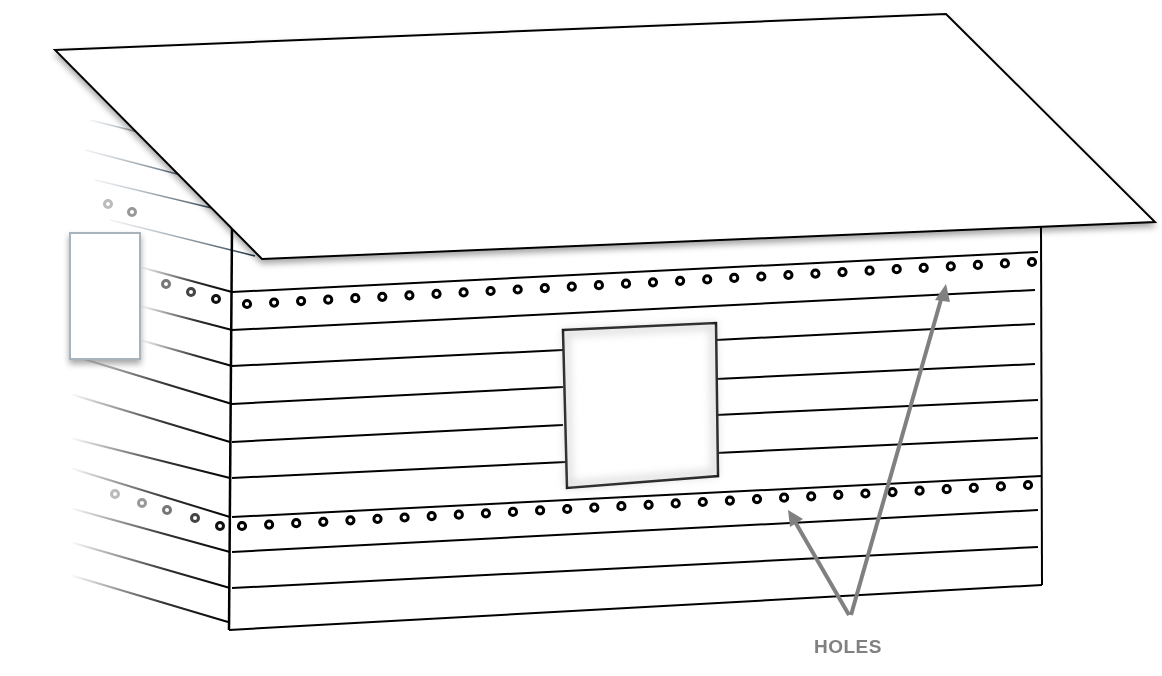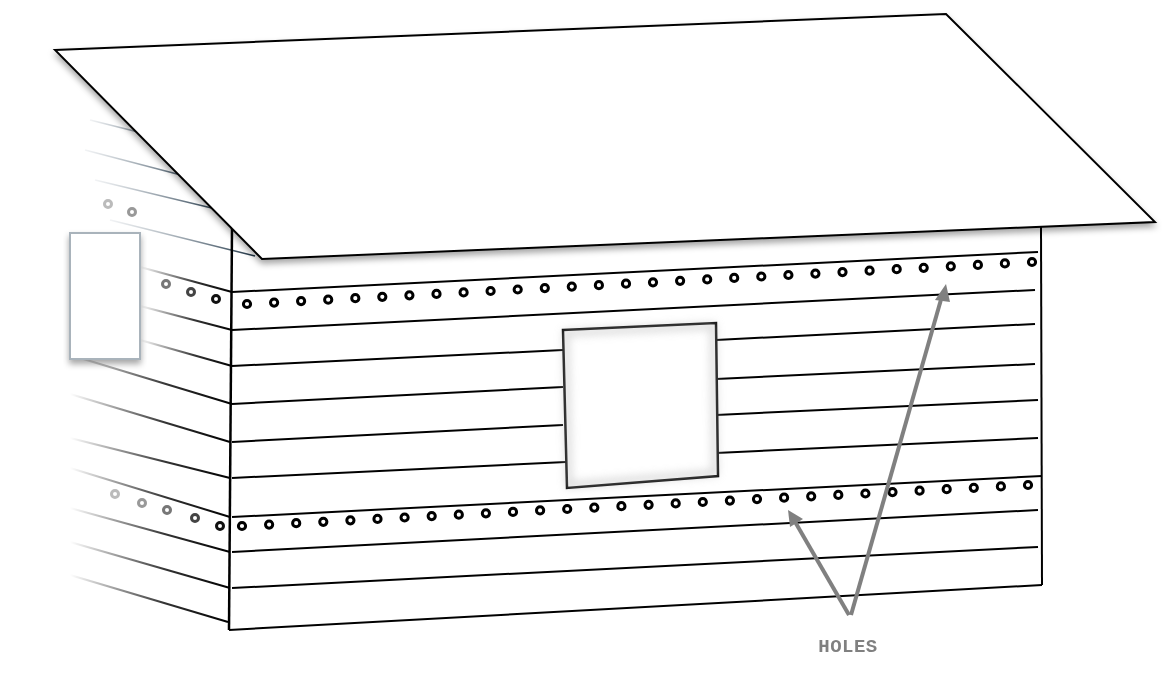--- a/index.html
+++ b/index.html
@@ -1,20 +1,20 @@
 <!DOCTYPE html>
 <html><head>
   <meta charset="utf-8">
   <style>
     html, body { margin: 0; padding: 0; background: #ffffff; }
     body { width: 1162px; height: 676px; overflow: hidden; position: relative; font-family: "DejaVu Serif", serif; }
     #stage { position: absolute; left: 0; top: 0; width: 1162px; height: 676px; }
     .label {
       position: absolute; left: 788px; top: 636px; width: 120px; text-align: center;
-      font-family: Liberation Mono, monospace; font-weight: bold;
+      font-family: Liberation Sans, sans-serif; font-weight: bold;
       font-size: 19px; color: #808080; letter-spacing: 0.5px;
     }
   </style>
 </head>
 <body>
 
 <svg id="stage" width="1162" height="676" viewBox="0 0 1162 676" xmlns="http://www.w3.org/2000/svg">
   <defs>
     <linearGradient id="fadeL" x1="0" x2="1" y1="0" y2="0">
       <stop offset="0" stop-color="#000" stop-opacity="0"></stop>

